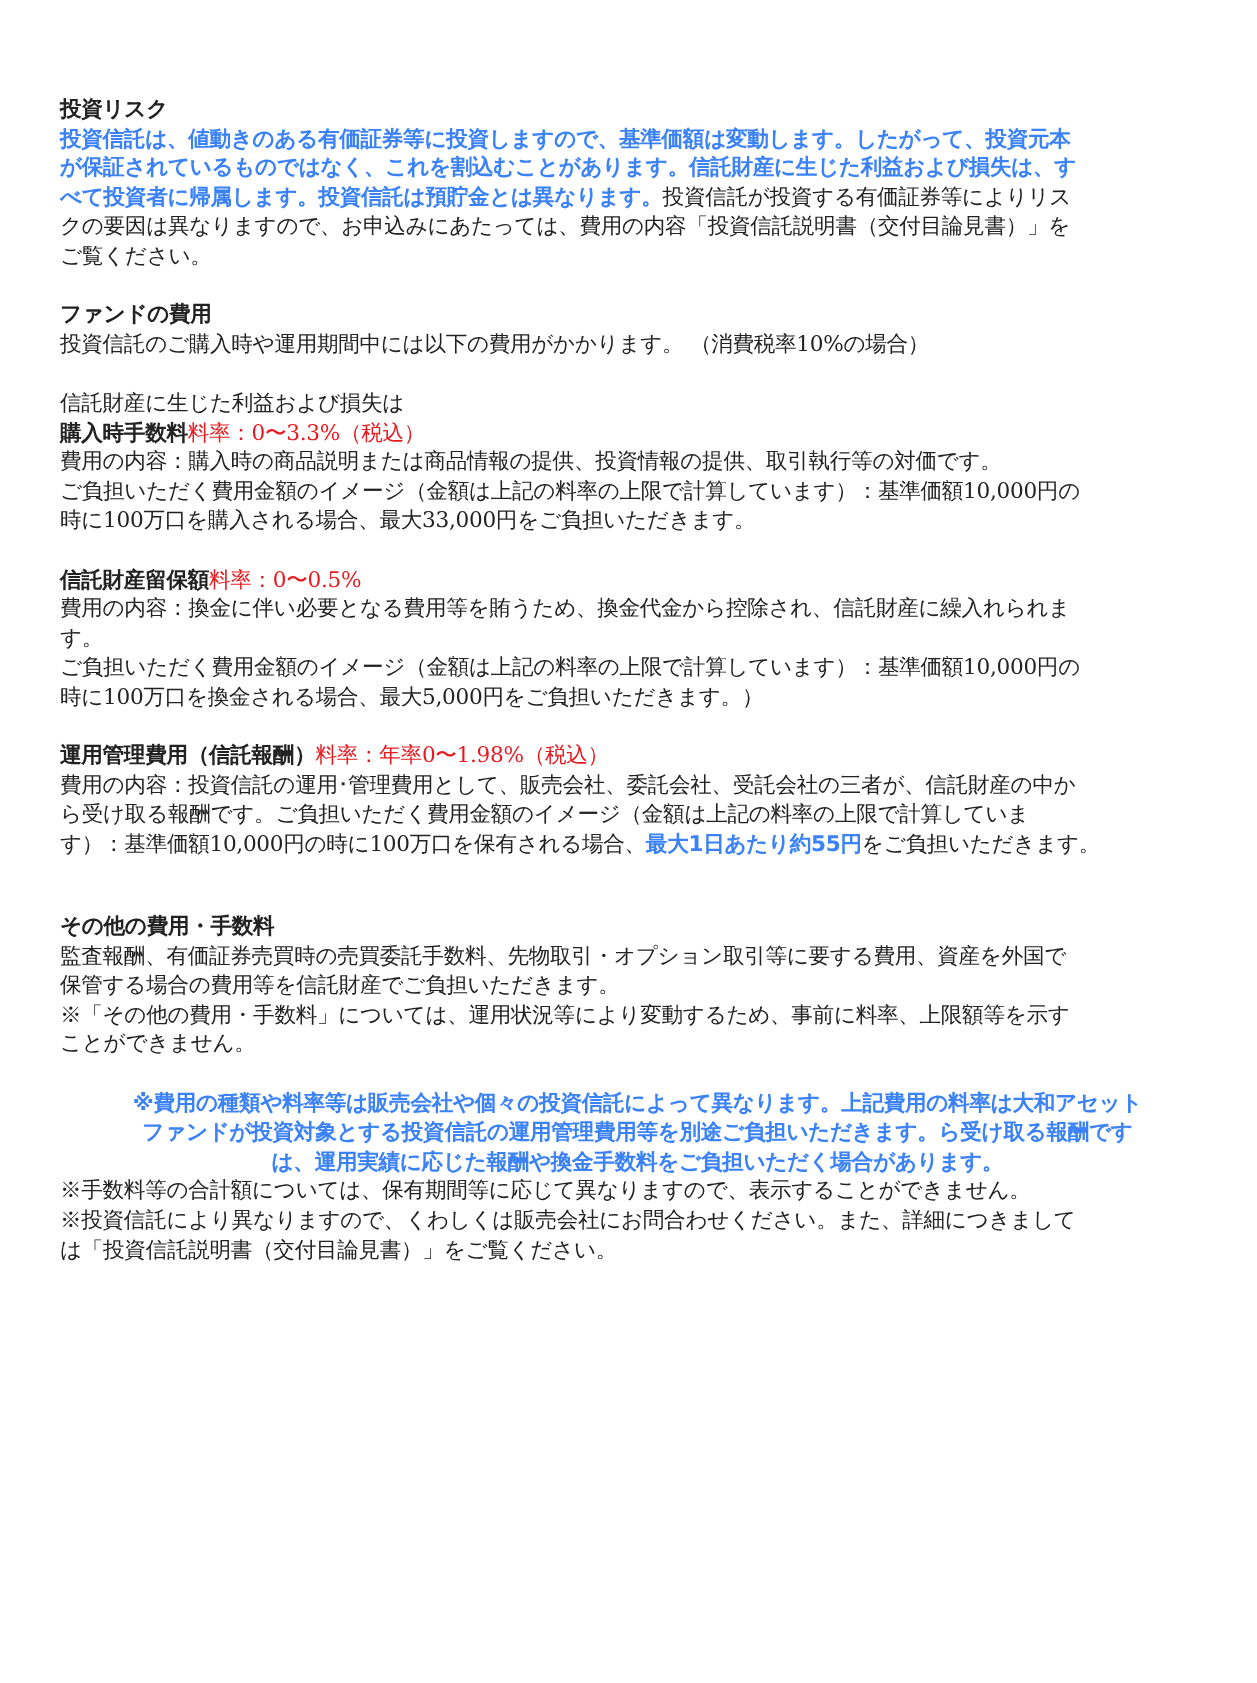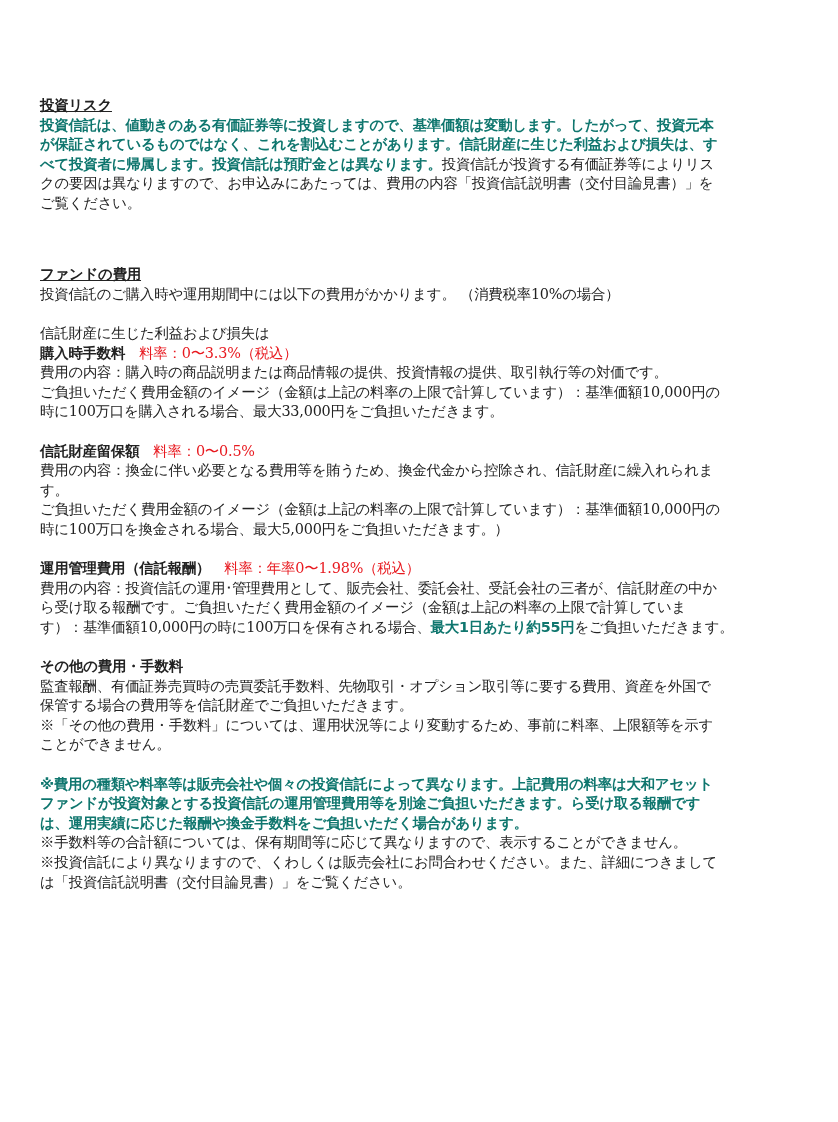--- a/index.html
+++ b/index.html
@@ -3,26 +3,26 @@
 <meta charset="utf-8">
 <style>
   html, body { margin: 0; padding: 0; background: #ffffff; }
   body {
     width: 838px; height: 1122px; overflow: hidden;
     font-family: "DejaVu Serif", "Liberation Serif", serif;
     color: #222222;
   }
   .page { position: absolute; left: 40px; top: 64px; width: 770px; font-size: 14.4px; line-height: 19.6px; }
   .line { white-space: nowrap; letter-spacing: -0.2px; }
-  .heading { text-decoration: underline; font-weight: bold; font-family: "DejaVu Sans", "Liberation Sans", sans-serif; margin-top: 32px; }
-  .bold { font-weight: bold; font-family: "DejaVu Sans", "Liberation Sans", sans-serif; }
+  .heading { font-weight: bold; font-family: "DejaVu Sans", "Liberation Sans", sans-serif; }
+  .bold { font-weight: bold; font-family: "DejaVu Sans", "Liberation Sans", sans-serif; margin-top: 16px; }
   .red { color: #e8191f; }
-  .redb { color: #0f766e; font-weight: bold; font-family: "DejaVu Sans", "Liberation Sans", sans-serif; }
+  .redb { color: #3b82f6; font-weight: bold; font-family: "DejaVu Sans", "Liberation Sans", sans-serif; text-align: center; }
   .gap { height: 19.6px; }
-  .rate { margin-left: 14px; }
+  .rate { margin-left: 0; }
 </style>
 </head>
 <body>
 
 <div class="page">
 
   <div class="line heading">投資リスク</div>
   <div class="line"><span class="redb">投資信託は、値動きのある有価証券等に投資しますので、基準価額は変動します。したがって、投資元本</span></div>
   <div class="line"><span class="redb">が保証されているものではなく、これを割込むことがあります。信託財産に生じた利益および損失は、す</span></div>
   <div class="line"><span class="redb">べて投資者に帰属します。投資信託は預貯金とは異なります。</span><span>投資信託が投資する有価証券等によりリス</span></div>

